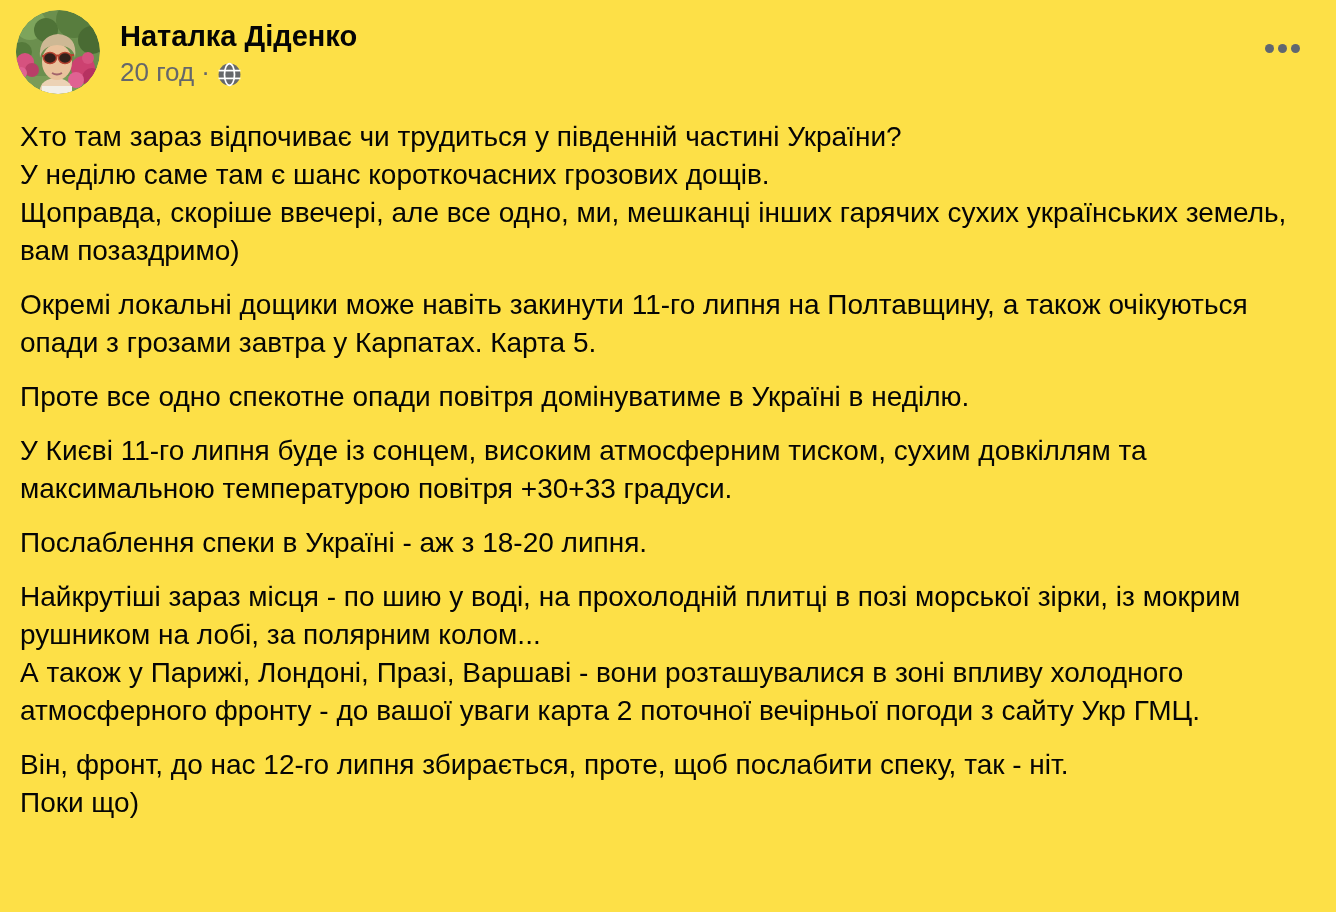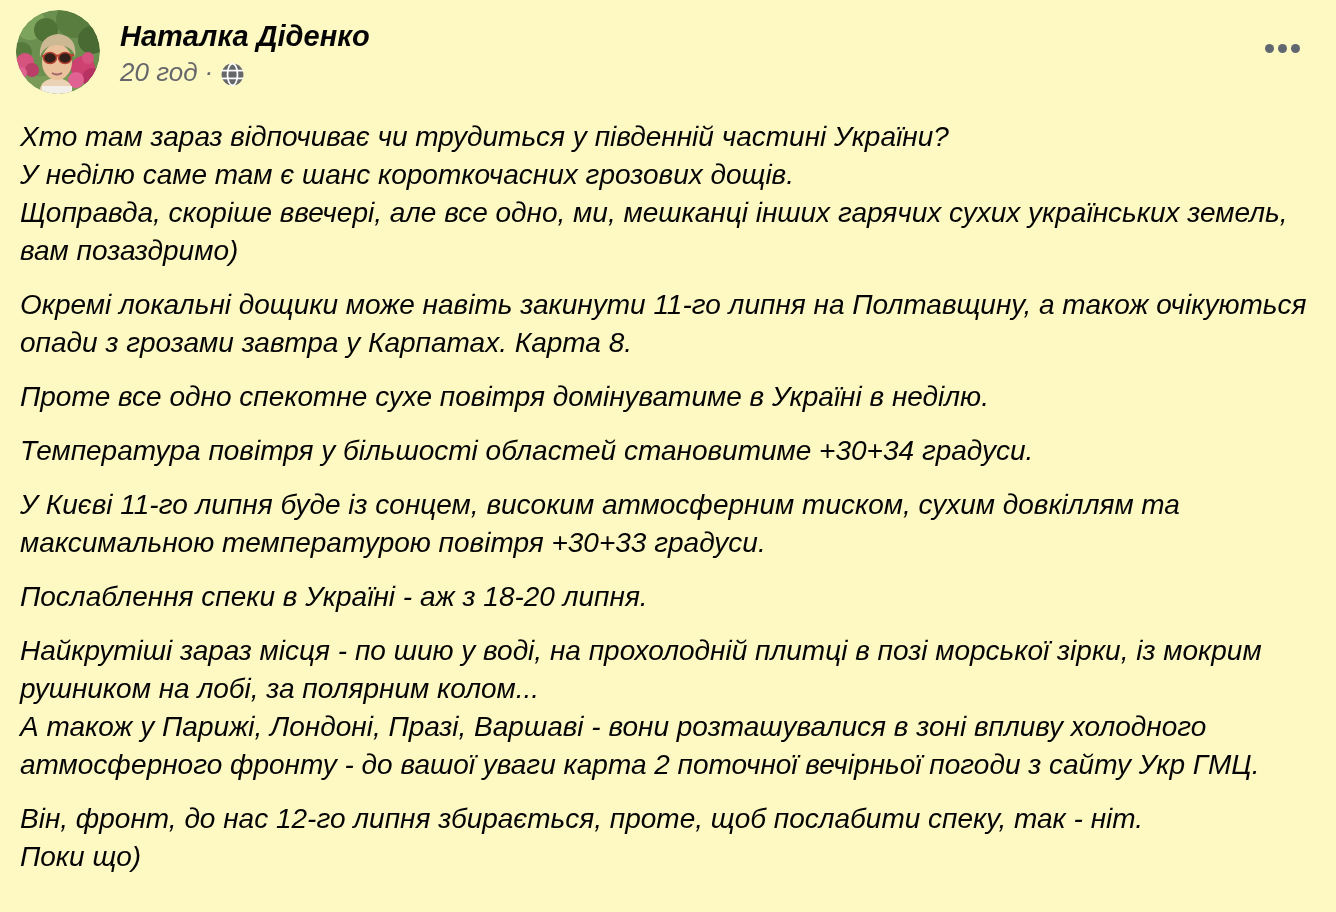--- a/index.html
+++ b/index.html
@@ -6,21 +6,21 @@
   html, body { background: #ffffff; }
   body {
     width: 1336px;
     height: 912px;
     margin: 0 auto;
     position: relative;
     font-family: "Liberation Sans", "DejaVu Sans", sans-serif;
     color: #050505;
     overflow: hidden;
   }
-  .post { width: 100%; height: 100%; position: relative; background: #fef9c3; font-style: italic; }
+  .post { width: 100%; height: 100%; position: relative; background: #fde047; }
 
   
   .post-header {
     display: flex;
     align-items: flex-start;
     padding: 10px 16px 0 16px;
     position: relative;
   }
   .avatar {
     width: 84px; height: 84px;
@@ -158,23 +158,22 @@
       <span class="dot"></span>
       <span class="dot"></span>
     </button>
 
   </div>
 
   <div class="post-text">
     <p>Хто там зараз відпочиває чи трудиться у південній частині України?
 У неділю саме там є шанс короткочасних грозових дощів.
 Щоправда, скоріше ввечері, але все одно, ми, мешканці інших гарячих сухих українських земель, вам позаздримо)</p>
-    <p>Окремі локальні дощики може навіть закинути 11-го липня на Полтавщину, а також очікуються опади з грозами завтра у Карпатах. Карта 8.</p>
-    <p>Проте все одно спекотне сухе повітря домінуватиме в Україні в неділю.</p>
-    <p>Температура повітря у більшості областей становитиме +30+34 градуси.</p>
+    <p>Окремі локальні дощики може навіть закинути 11-го липня на Полтавщину, а також очікуються опади з грозами завтра у Карпатах. Карта 5.</p>
+    <p>Проте все одно спекотне опади повітря домінуватиме в Україні в неділю.</p>
     <p>У Києві 11-го липня буде із сонцем, високим атмосферним тиском, сухим довкіллям та максимальною температурою повітря +30+33 градуси.</p>
     <p>Послаблення спеки в Україні - аж з 18-20 липня.</p>
     <p>Найкрутіші зараз місця - по шию у воді, на прохолодній плитці в позі морської зірки, із мокрим рушником на лобі, за полярним колом...
 А також у Парижі, Лондоні, Празі, Варшаві - вони розташувалися в зоні впливу холодного атмосферного фронту - до вашої уваги карта 2 поточної вечірньої погоди з сайту Укр ГМЦ.</p>
     <p>Він, фронт, до нас 12-го липня збирається, проте, щоб послабити спеку, так - ніт.
 Поки що)</p>
   </div>
 
 </div>
 

